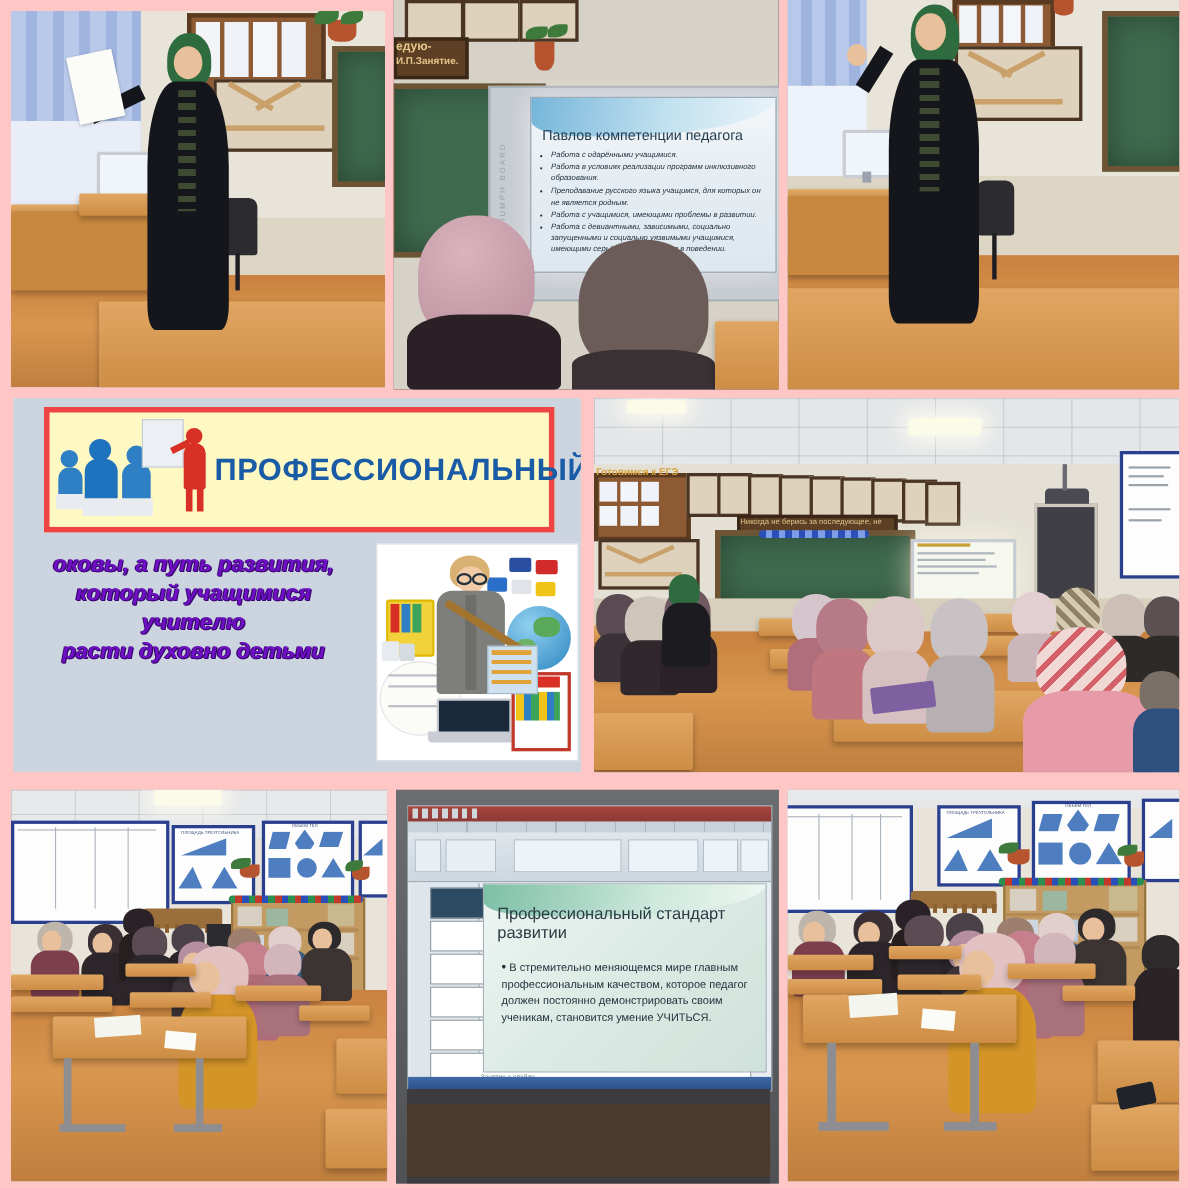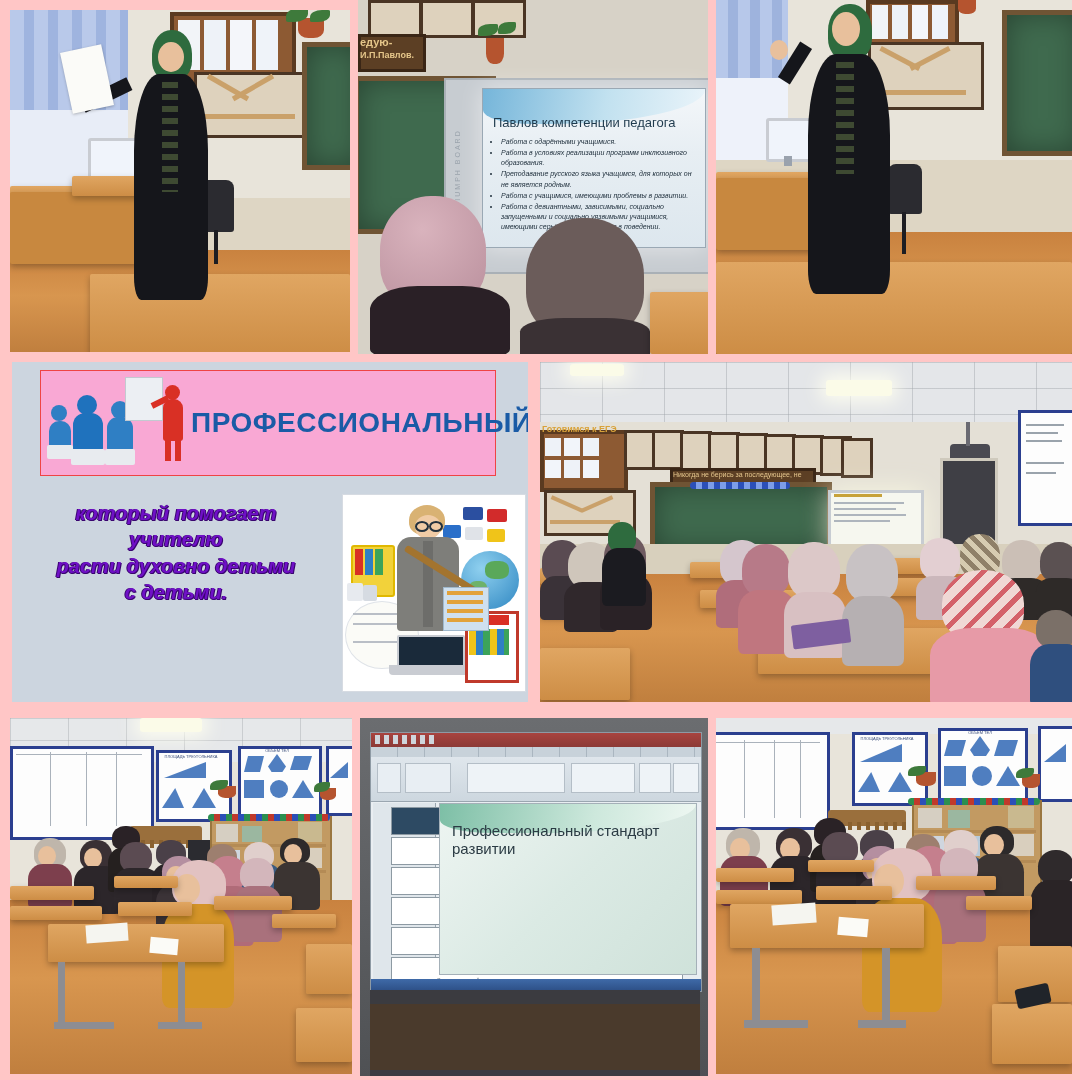--- a/index.html
+++ b/index.html
@@ -39,21 +39,21 @@
   .corkboard{position:absolute;background:#8d5a33;border:4px solid #5a3a20;}
   .monitor{position:absolute;background:#1e2a3a;border:3px solid #c9ccd2;border-radius:3px;}
   .plant{position:absolute;background:#b5542f;border-radius:0 0 40% 40%;}
   .leaf{position:absolute;background:#3e7a3b;border-radius:60% 10% 60% 10%;}
   .chair{position:absolute;background:#2b2b30;border-radius:8px 8px 3px 3px;}
   .lamp{position:absolute;background:#fbfbe8;box-shadow:0 0 18px 6px rgba(255,255,240,.85);}
 
   
   .panel-quote{background:#ccd5df;}
   .banner{
-    position:absolute;background:#f9a8d4;border:1px solid #ef4444;
+    position:absolute;background:#fef9c3;border:5px solid #ef4444;
     display:flex;align-items:center;
   }
   .banner-art{position:relative;flex:0 0 150px;height:100%;}
   .banner-text{
     flex:1;color:#1a5ba6;font-weight:bold;line-height:1.12;
     letter-spacing:.5px;text-align:center;padding-right:8px;
   }
   .bt1{font-size:28px;}
   .bt2{font-size:28px;}
   .quote-text{
@@ -161,21 +161,21 @@
   </div>
 
   <div class="cell" style="left:358px;top:0px;width:350px;height:354px;background:#35373d;">
     <div class="scene">
       <div class="wall" style="top:0;bottom:0;background:#d7d2c7;"></div>
       <div class="portrait" style="left:10px;top:0px;width:48px;height:32px;"></div>
       <div class="portrait" style="left:62px;top:0px;width:48px;height:32px;"></div>
       <div class="portrait" style="left:114px;top:0px;width:48px;height:32px;"></div>
       <div class="sign-board" style="left:0px;top:34px;width:62px;height:32px;"></div>
       <div style="position:absolute;left:2px;top:36px;color:#e5c68a;font-size:11px;font-weight:bold;">едую-</div>
-      <div style="position:absolute;left:2px;top:50px;color:#e5c68a;font-size:9px;font-weight:bold;">И.П.Павлов.</div>
+      <div style="position:absolute;left:2px;top:50px;color:#e5c68a;font-size:9px;font-weight:bold;">И.П.Занятие.</div>
       <div class="plant" style="left:128px;top:38px;width:18px;height:26px;"></div>
       <div class="leaf" style="left:120px;top:24px;width:20px;height:12px;"></div>
       <div class="leaf" style="left:140px;top:22px;width:18px;height:12px;"></div>
       <div class="chalkboard" style="left:-4px;top:76px;width:132px;height:148px;"></div>
 
       <div style="position:absolute;left:86px;top:78px;width:264px;height:192px;background:#c7ccd1;border:2px solid #a9b0b6;"></div>
       <div class="tb-label" style="left:96px;top:128px;height:86px;">TRIUMPH BOARD</div>
 
       <div class="slide" style="left:124px;top:88px;width:222px;height:158px;">
         <div class="slide-wave"></div>
@@ -262,23 +262,23 @@
         <div style="position:absolute;left:110px;top:28px;width:18px;height:6px;background:#d93025;transform:rotate(-26deg);"></div>
         <div style="position:absolute;left:124px;top:68px;width:6px;height:22px;background:#d93025;"></div>
         <div style="position:absolute;left:134px;top:68px;width:6px;height:22px;background:#d93025;"></div>
       </div>
       <div class="banner-text">
         <div class="bt1">ПРОФЕССИОНАЛЬНЫЙ</div>
       </div>
     </div>
 
     <div class="quote-text" style="left:14px;top:138px;width:300px;">
-      <div>который помогает  учителю</div>
+      <div>оковы, а путь развития,</div>
+      <div>который учащимися  учителю</div>
       <div>расти духовно детьми</div>
-      <div>с детьми.</div>
     </div>
 
     <div class="teacher-card" style="left:330px;top:132px;width:182px;height:196px;">
 
       <div style="position:absolute;right:6px;top:56px;width:58px;height:58px;border-radius:50%;
            background:radial-gradient(circle at 35% 30%,#8fd0ef,#2f87c2);"></div>
       <div style="position:absolute;right:16px;top:66px;width:24px;height:18px;border-radius:40%;background:#5aa85a;"></div>
       <div style="position:absolute;right:38px;top:86px;width:18px;height:16px;border-radius:40%;background:#6eb26a;"></div>
 
       <div style="position:absolute;right:42px;top:12px;width:20px;height:13px;background:#2b4fa0;border-radius:2px;"></div>
@@ -607,20 +607,24 @@
         <div class="thumb" style="top:74px;height:26px;background:#2d4a63;"></div>
         <div class="thumb" style="top:104px;height:26px;"></div>
         <div class="thumb" style="top:134px;height:26px;"></div>
         <div class="thumb" style="top:164px;height:26px;"></div>
         <div class="thumb" style="top:194px;height:26px;"></div>
         <div class="thumb" style="top:224px;height:24px;"></div>
 
         <div class="ppt-stage" style="left:68px;top:70px;width:256px;height:170px;border:1px solid #a4b0b8;">
           <div class="ppt-stage-wave"></div>
           <div class="ppt-title" style="left:12px;top:18px;right:10px;">Профессиональный стандарт развитии</div>
+          <div class="ppt-body" style="left:16px;top:66px;right:10px;">
+            <span style="font-size:12px;">•</span>
+            <span>В стремительно меняющемся мире главным профессиональным качеством, которое педагог должен постоянно демонстрировать своим ученикам, становится умение УЧИТЬСЯ.</span>
+          </div>
         </div>
         <div style="position:absolute;left:66px;top:244px;right:4px;height:10px;color:#5c6a74;font-size:6px;">Занятие с слайду</div>
         <div style="position:absolute;left:0;right:0;bottom:0;height:12px;
              background:linear-gradient(#3f6aa8,#2d4f86);"></div>
       </div>
       <div style="position:absolute;left:10px;top:272px;width:330px;height:86px;background:#3b3b40;"></div>
       <div style="position:absolute;left:10px;top:286px;width:330px;height:66px;background:#4a3a2c;"></div>
     </div>
   </div>
 

